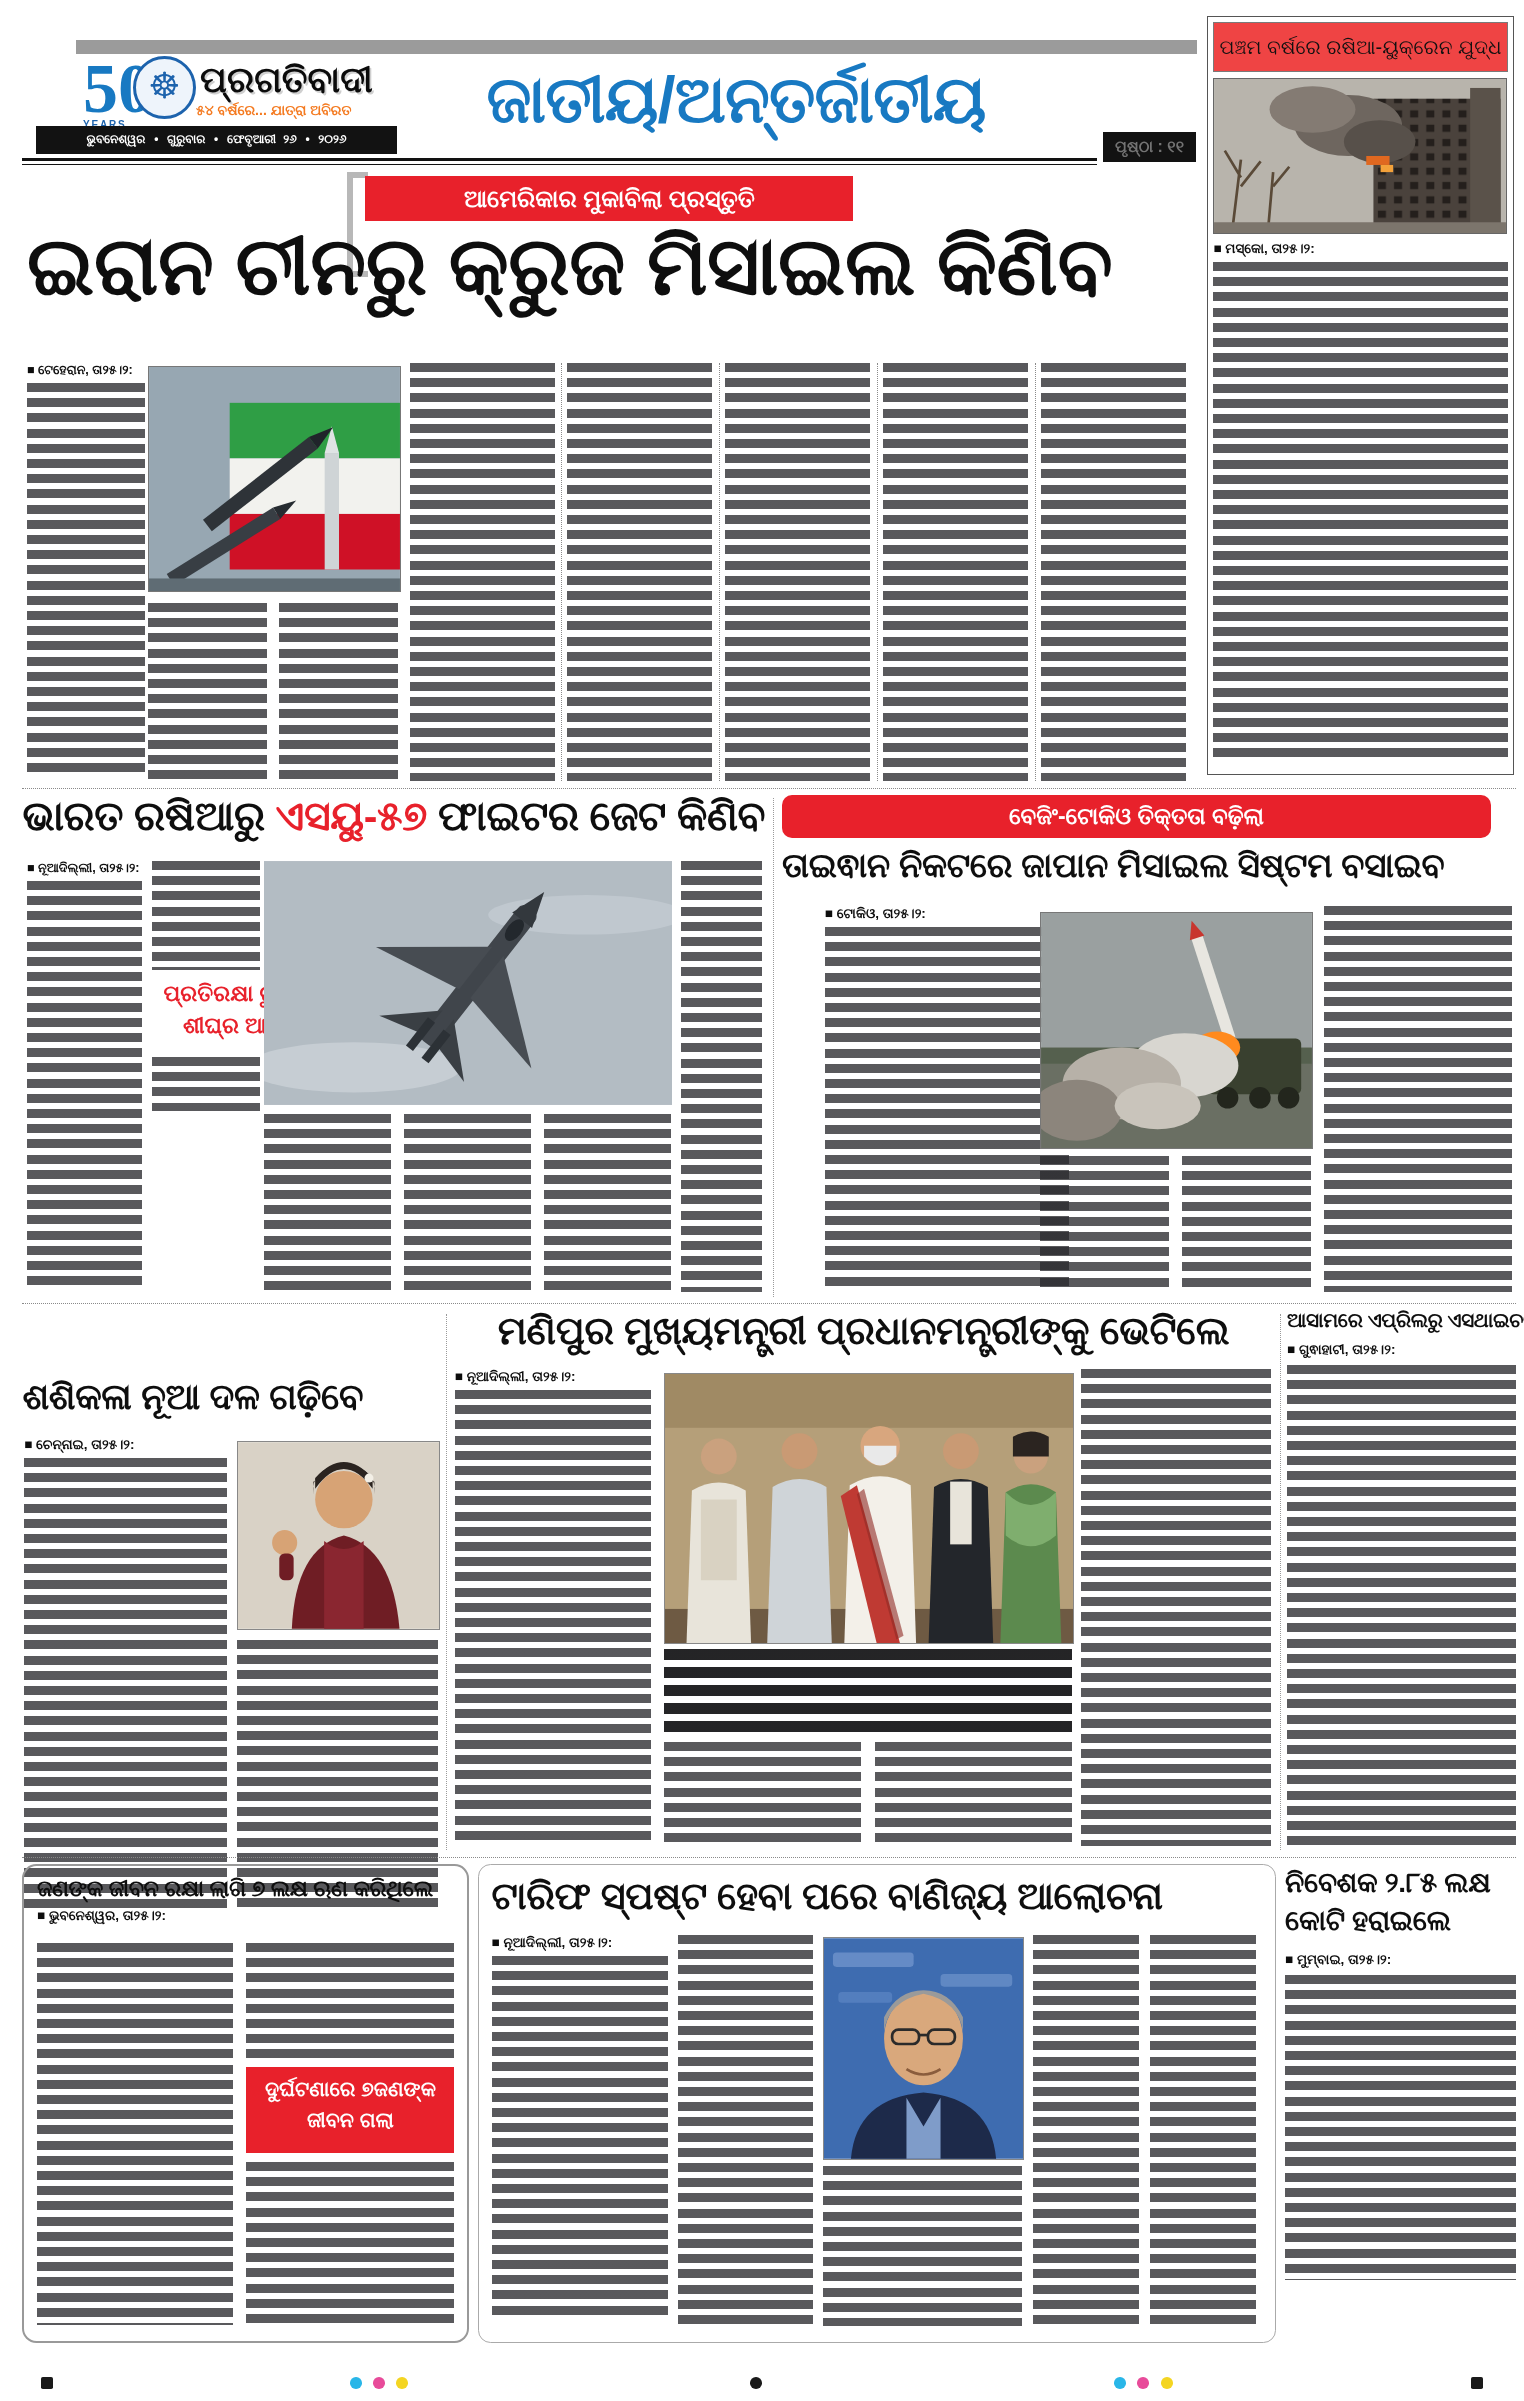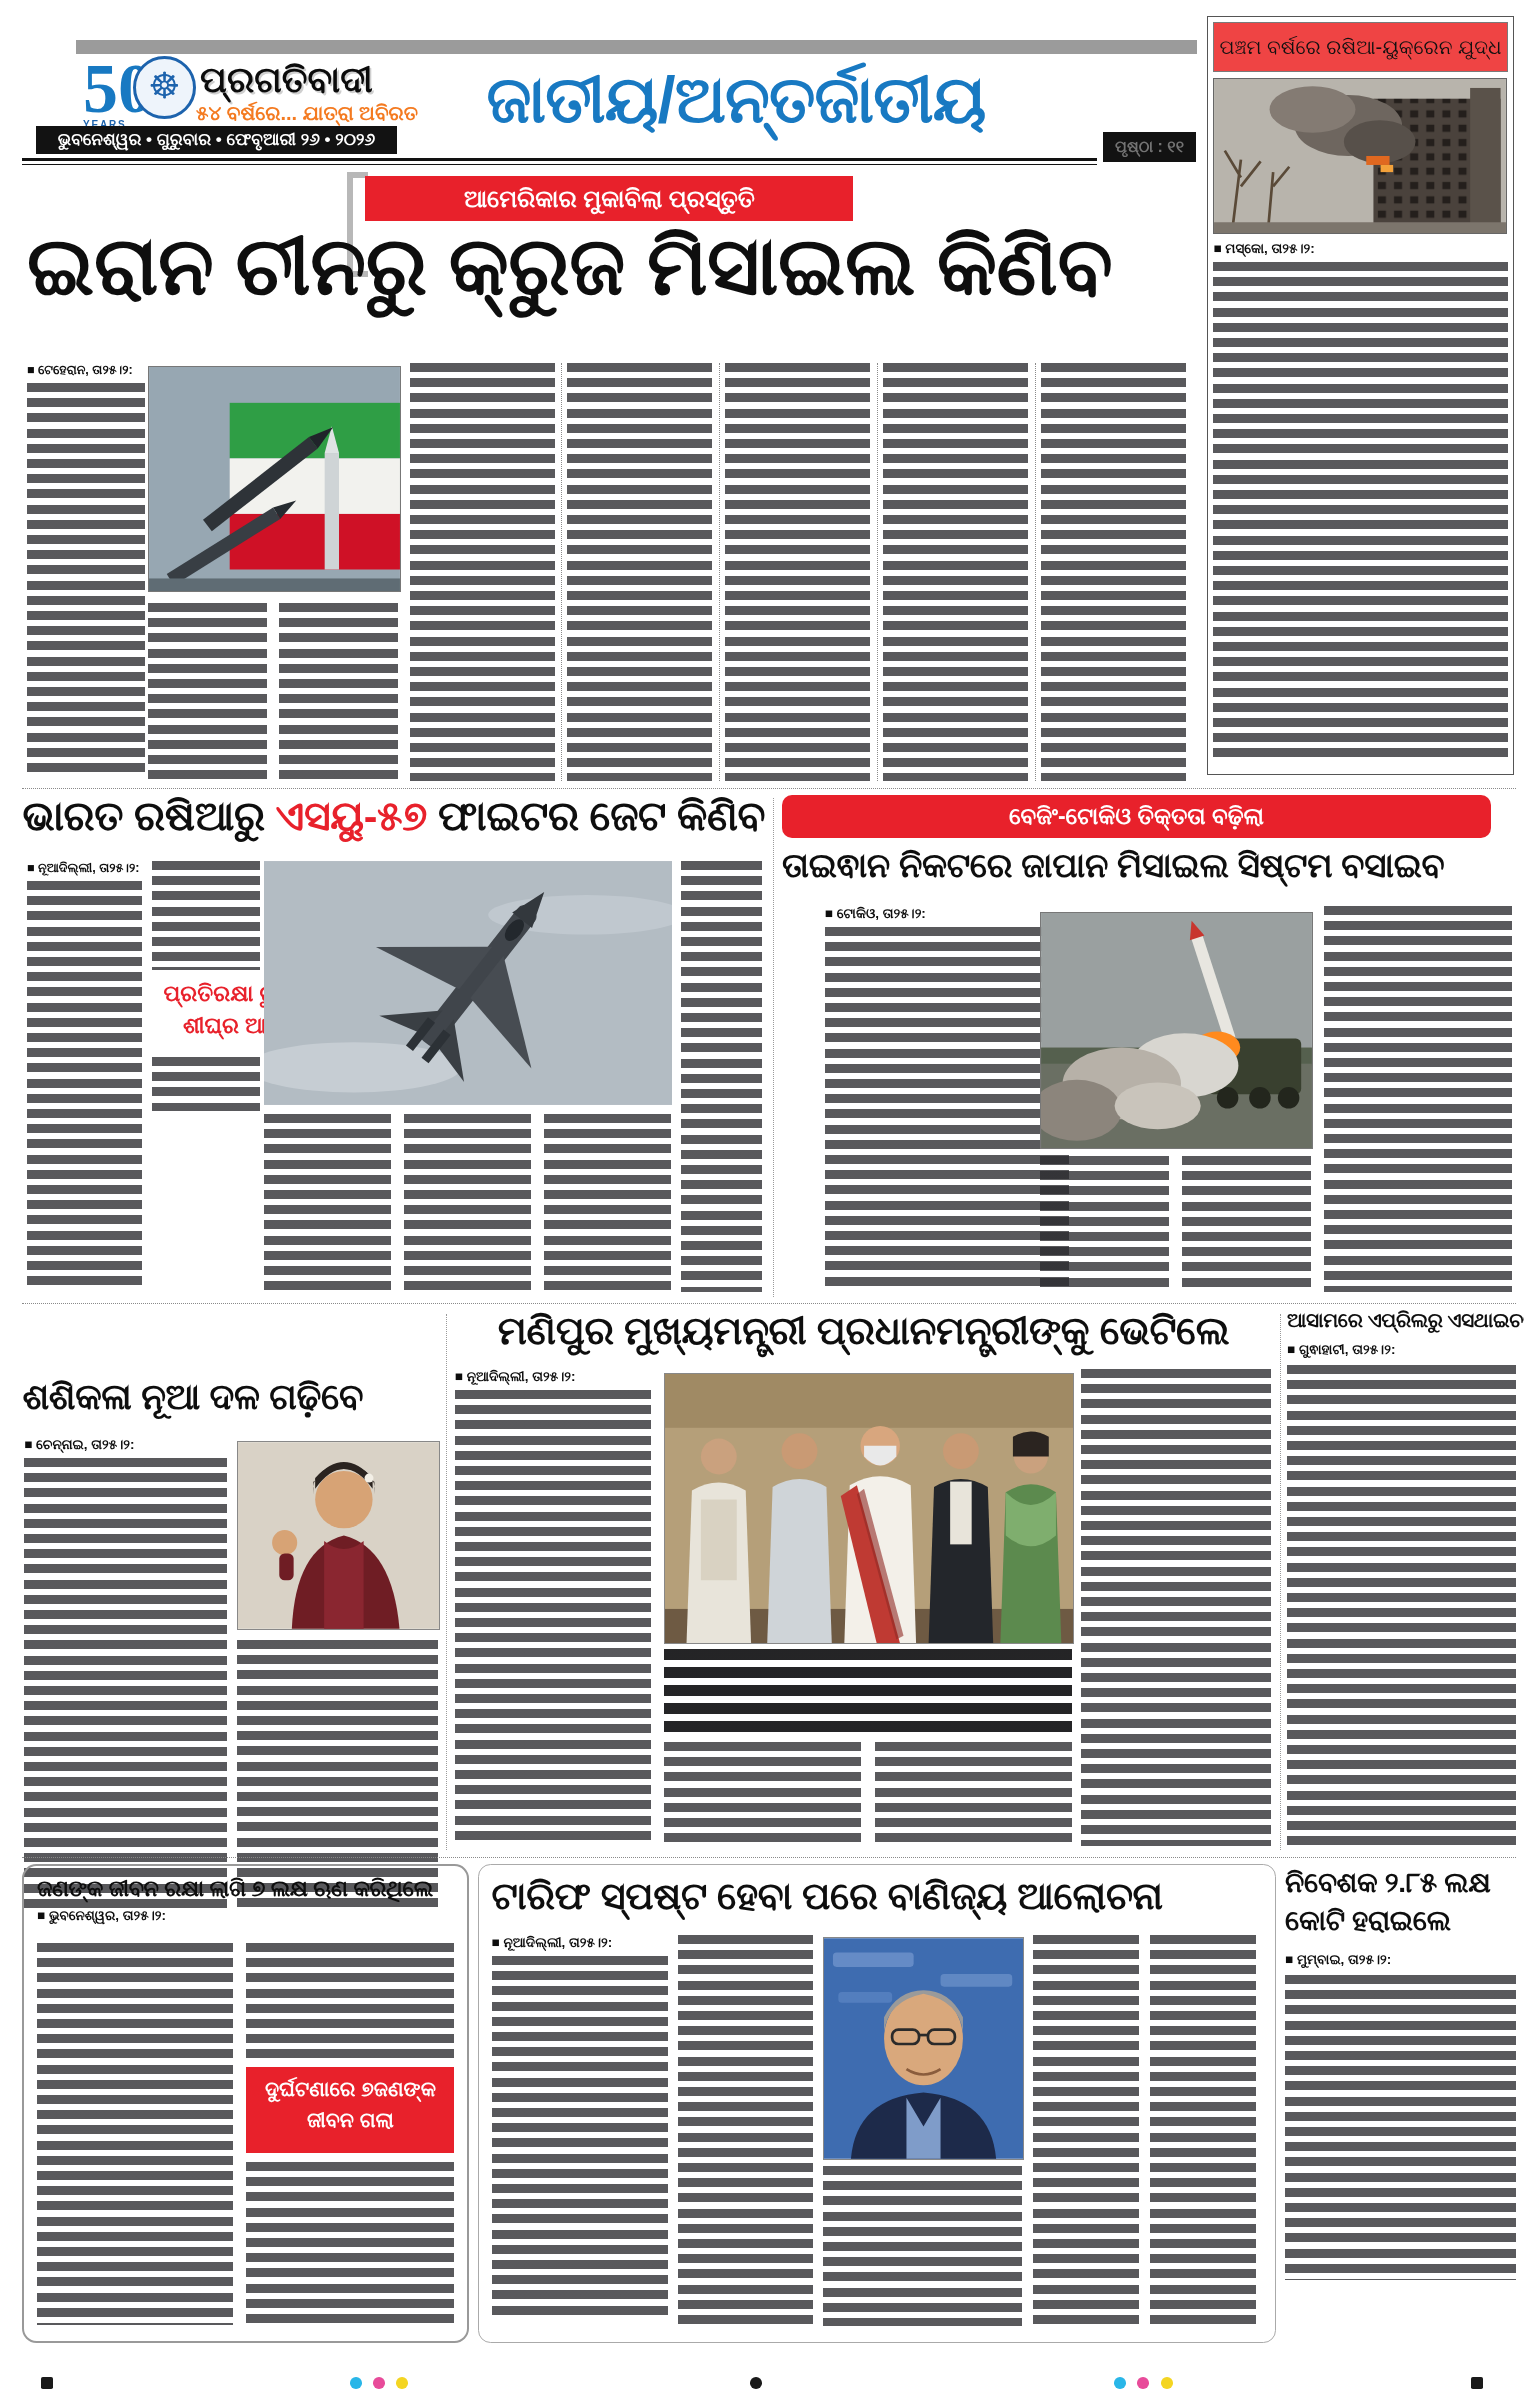--- a/index.html
+++ b/index.html
@@ -24,23 +24,23 @@
 <div id="page">
 
   <div class="ab" style="left:76px;top:40px;width:1121px;height:13.5px;background:#9b9b9b;"></div>
 
   <div class="ab" style="left:83px;top:54px;width:296px;height:72px;">
     <span class="ab" style="left:0;top:-5.4px;font-size:70px;font-weight:bold;color:#1879c2;font-family:'Liberation Serif','DejaVu Serif',serif;">50</span>
     <span class="ab" style="left:50px;top:1.8px;width:57px;height:57px;border-radius:50%;border:3.6px solid #1d63ad;background:#eef4fb;color:#1d63ad;font-size:36px;line-height:54px;text-align:center;">☸</span>
     <span class="ab" style="left:0px;top:65px;font-size:10px;font-weight:bold;color:#1d63ad;letter-spacing:1.8px;">YEARS</span>
     <span class="ab" style="left:117px;top:5.4px;font-size:36px;font-weight:bold;color:#0b0b0b;text-shadow:1.8px 1.8px 0 #cfcfcf;">ପ୍ରଗତିବାଦୀ</span>
   </div>
-  <div class="ab" style="left:196px;top:102px;font-size:20px;font-weight:bold;color:#f47a20;">୫୪ ବର୍ଷରେ... ଯାତ୍ରା ଅବିରତ</div>
-
-  <div class="ab" style="left:36px;top:126px;width:361px;height:28px;background:#121212;color:#fff;font-size:17px;font-weight:bold;text-align:center;line-height:28px;">ଭୁବନେଶ୍ୱର • ଗୁରୁବାର • ଫେବୃଆରୀ ୨୬ • ୨୦୨୬</div>
+  <div class="ab" style="left:196px;top:102px;font-size:14px;font-weight:bold;color:#f47a20;">୫୪ ବର୍ଷରେ... ଯାତ୍ରା ଅବିରତ</div>
+
+  <div class="ab" style="left:36px;top:126px;width:361px;height:28px;background:#121212;color:#fff;font-size:12px;font-weight:bold;text-align:center;line-height:28px;font-family:Liberation Mono, monospace;">ଭୁବନେଶ୍ୱର • ଗୁରୁବାର • ଫେବୃଆରୀ ୨୬ • ୨୦୨୬</div>
 
   <div class="ab" style="left:404px;top:47px;width:664px;height:106px;color:#1879c2;font-size:65px;font-weight:bold;text-align:center;line-height:106px;letter-spacing:-0.9px;">ଜାତୀୟ/ଅନ୍ତର୍ଜାତୀୟ</div>
 
   <div class="ab" style="left:22.4px;top:158px;width:1075px;height:2.7px;border-top:3.6px solid #121212;border-bottom:1.8px solid #121212;"></div>
 
   <div class="ab" style="left:1103px;top:132px;width:93px;height:30px;background:#121212;color:#737373;font-size:16px;font-weight:bold;text-align:center;line-height:30px;">ପୃଷ୍ଠା : ୧୧</div>
 
   <div class="ab" style="left:1207px;top:16px;width:307px;height:759px;border:1.8px solid #555;background:#fff;box-sizing:border-box;padding:5.4px;">
     <div style="background:#ef4444;border:0.9px solid #7a7a7a;height:48px;line-height:48px;text-align:center;font-size:20px;font-weight:normal;white-space:nowrap;overflow:hidden;">ପଞ୍ଚମ ବର୍ଷରେ ରଷିଆ-ୟୁକ୍ରେନ ଯୁଦ୍ଧ</div>
     <svg class="photo" width="292" height="154" viewBox="0 0 326 172" style="margin-top:5.4px;border:0.9px solid #666;">

